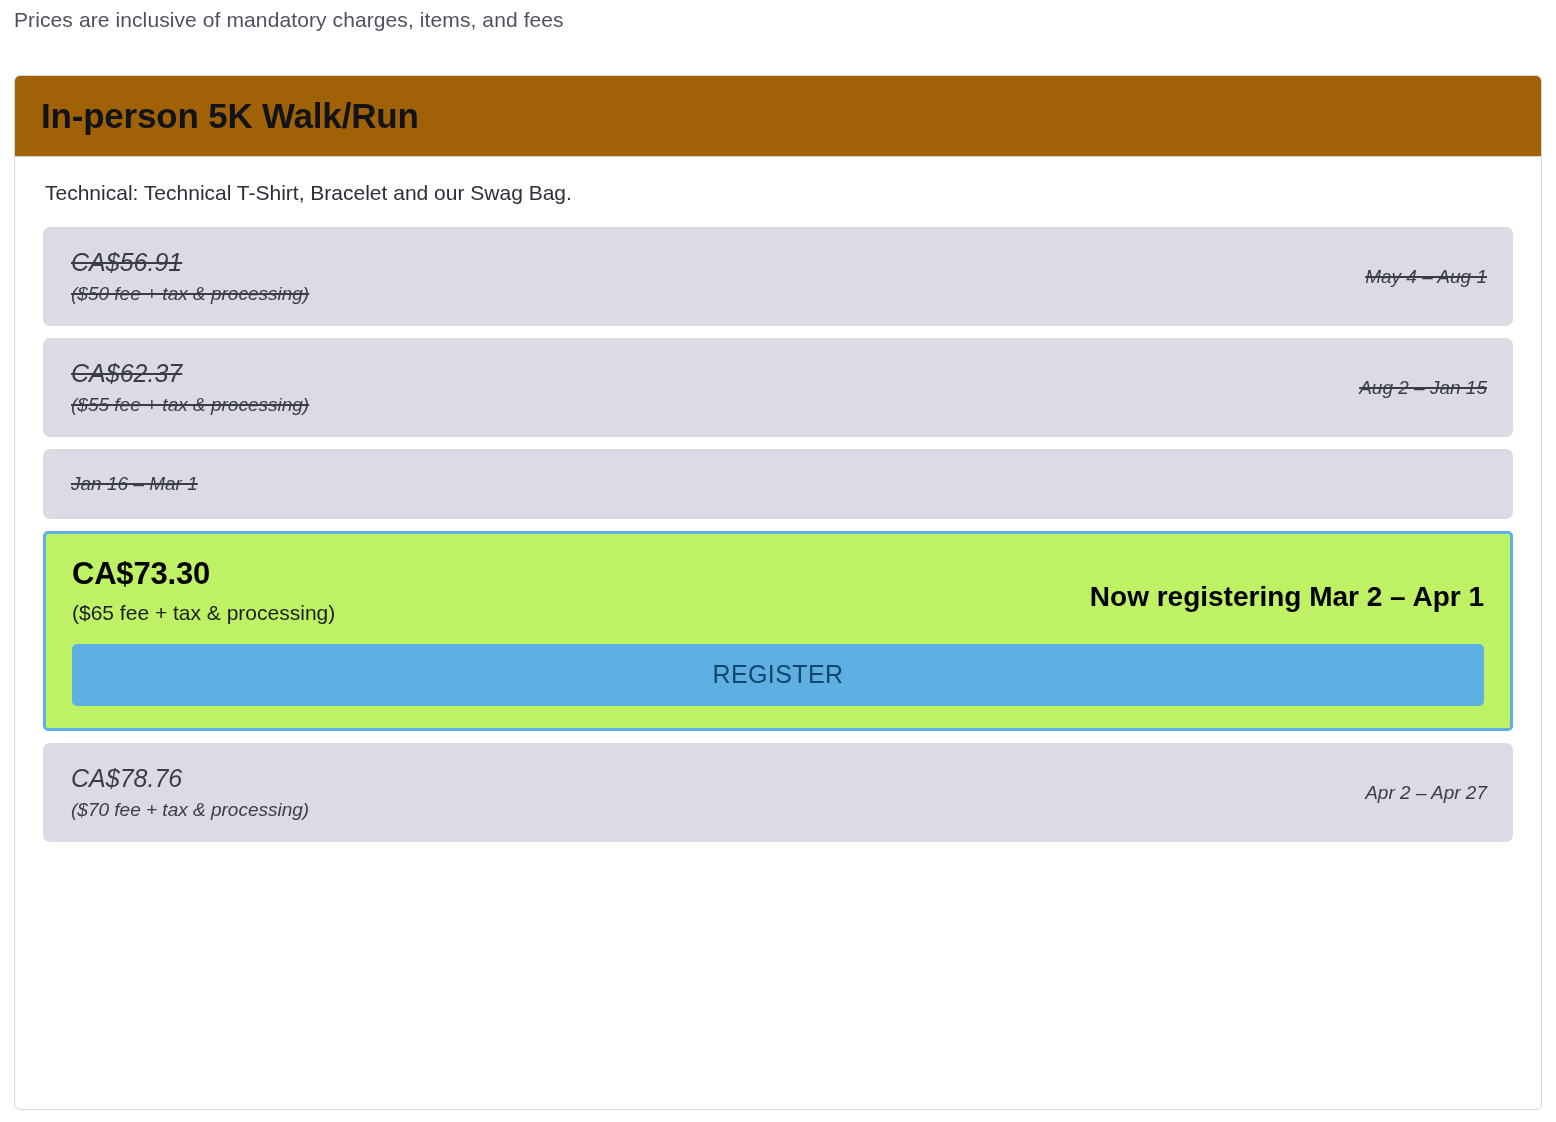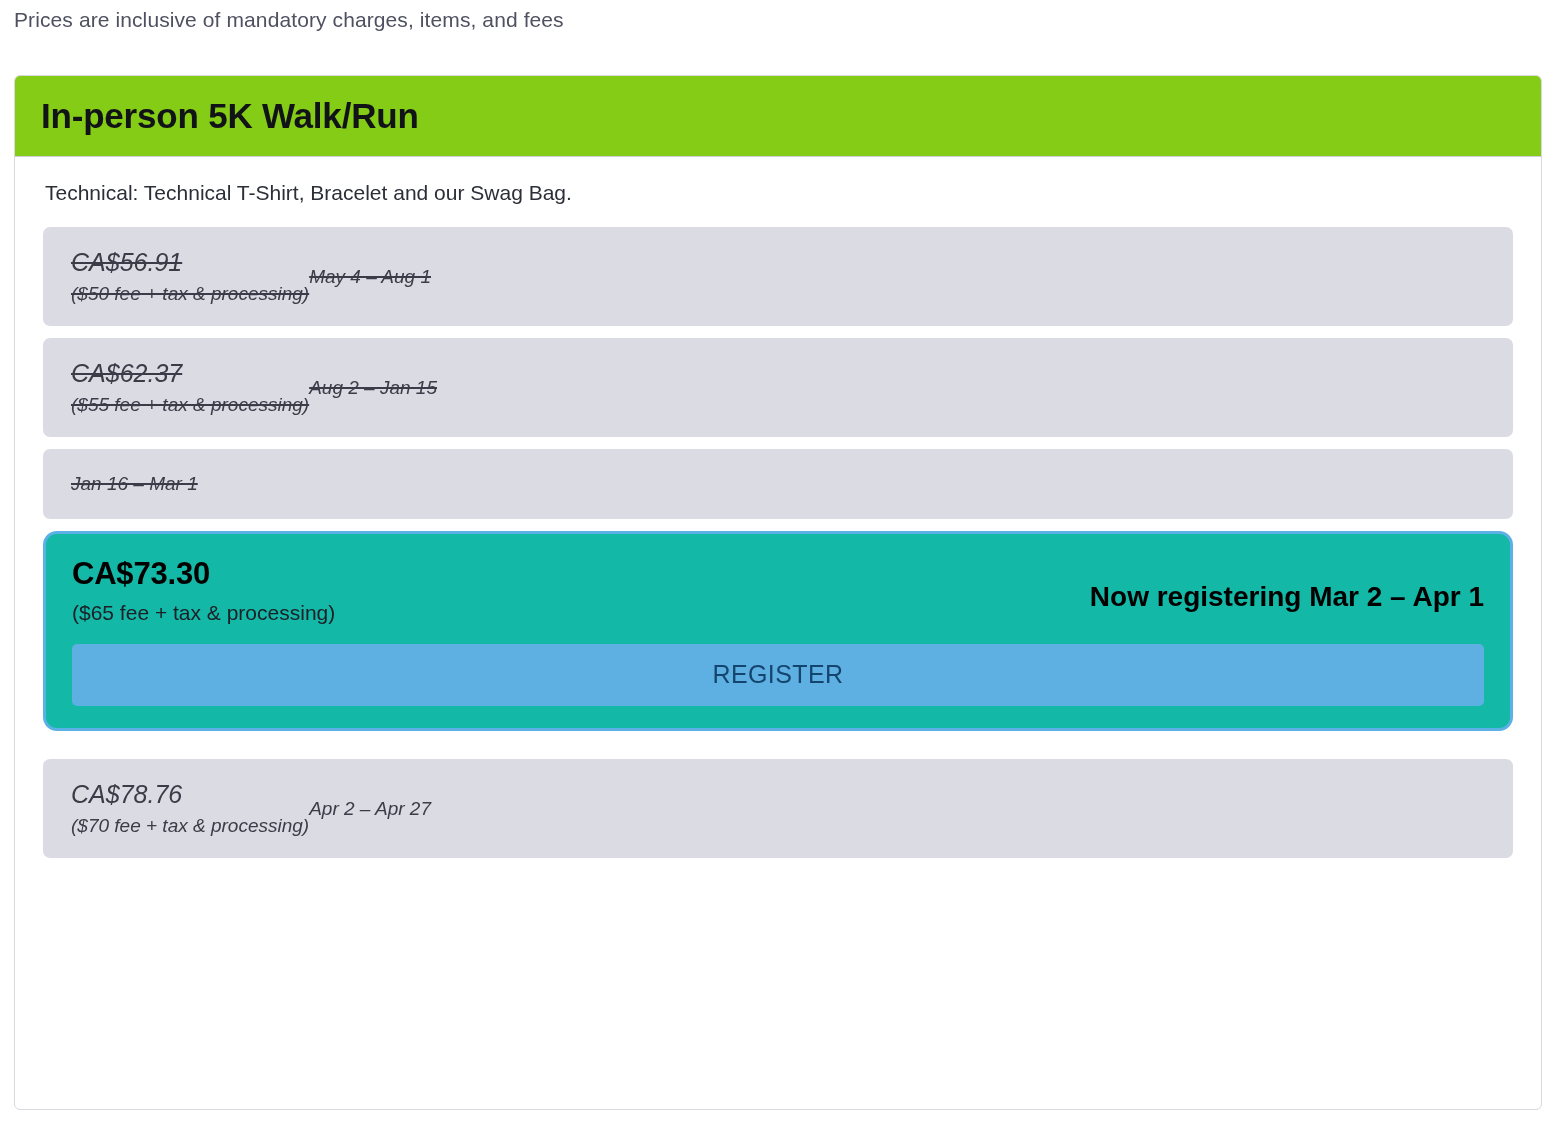--- a/index.html
+++ b/index.html
@@ -40,21 +40,21 @@
     box-sizing: border-box;
     border: 1px solid #d8d8de;
     border-radius: 6px;
     background: #ffffff;
     overflow: hidden;
   }
 
   .panel-header {
     height: 81px;
     box-sizing: border-box;
-    background: #84cc16;
+    background: #a16207;
     border-bottom: 1px solid #cfcfd8;
     display: flex;
     align-items: center;
     padding: 0 26px;
   }
   .panel-header h2 {
     margin: 0;
     font-size: 35px;
     font-weight: bold;
     color: #111317;
@@ -75,20 +75,21 @@
   .tier {
     position: relative;
     box-sizing: border-box;
     background: #dbdbe3;
     border-radius: 7px;
     margin-bottom: 12px;
     padding: 22px 26px 22px 28px;
     min-height: 70px;
     display: flex;
     align-items: flex-start;
+    justify-content: space-between;
   }
   .tier-left {
     display: flex;
     flex-direction: column;
     gap: 9px;
   }
   .tier-price {
     font-size: 25px;
     font-style: italic;
     color: #3a3d48;
@@ -111,26 +112,26 @@
   }
   .tier.past .tier-price,
   .tier.past .tier-fee,
   .tier.past .tier-dates {
     text-decoration: line-through;
     text-decoration-thickness: 2px;
   }
 
   
   .tier.active {
-    background: #14b8a6;
+    background: #bef264;
     border: 3px solid #5bb0e5;
-    border-radius: 14px;
+    border-radius: 5px;
     padding: 24px 26px 22px 26px;
     display: block;
-    margin-bottom: 28px;
+    margin-bottom: 12px;
   }
   .active-row {
     display: flex;
     align-items: flex-start;
     justify-content: space-between;
   }
   .active-left {
     display: flex;
     flex-direction: column;
     gap: 11px;

